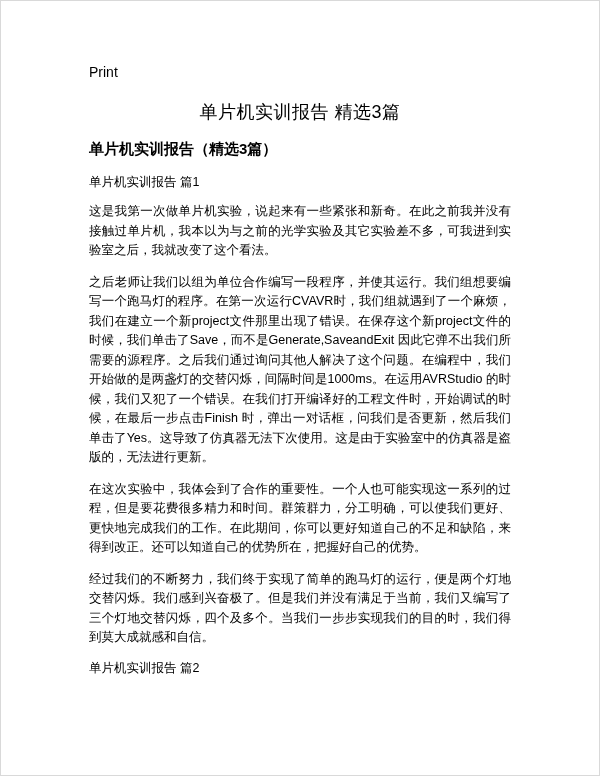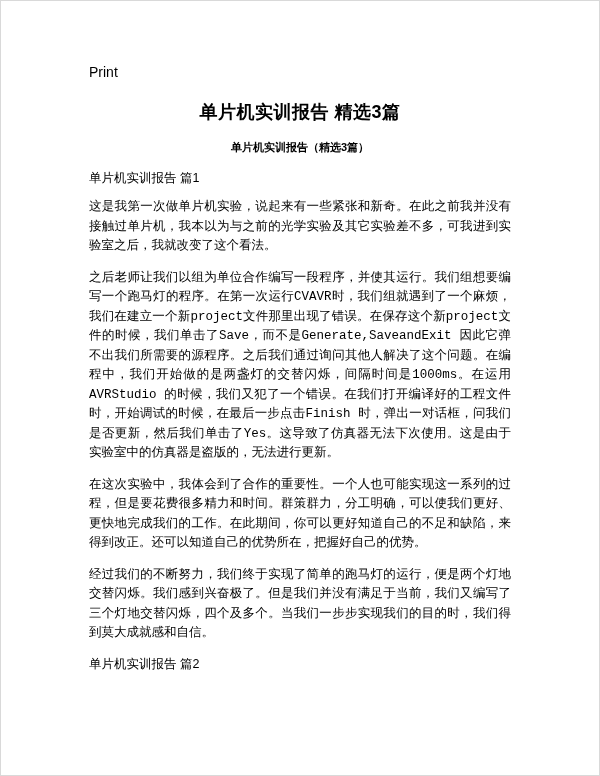--- a/index.html
+++ b/index.html
@@ -18,42 +18,40 @@
     box-sizing: border-box;
   }
   .print-label {
     font-size: 14px;
     color: #000;
     margin-bottom: 20px;
     display: inline-block;
   }
   .doc-title {
     font-size: 18px;
-    font-weight: bold;
+    font-weight: normal;
     text-align: center;
     margin: 0 0 16px 0;
     letter-spacing: 0.5px;
   }
   .doc-subtitle {
-    font-size: 11px;
+    font-size: 15px;
     font-weight: bold;
     margin: 0 0 15px 0;
-    text-align: center;
   }
   .section-heading {
     font-size: 12.5px;
     font-weight: normal;
     margin: 0 0 11px 0;
   }
   .para {
     font-size: 12.5px;
     line-height: 1.56;
     text-align: justify;
     margin: 0 0 12px 0;
-    font-family: Liberation Mono, monospace;
   }
   .section {
     margin: 0;
   }
 </style>
 </head>
 <body>
 
 <div class="doc">
 

